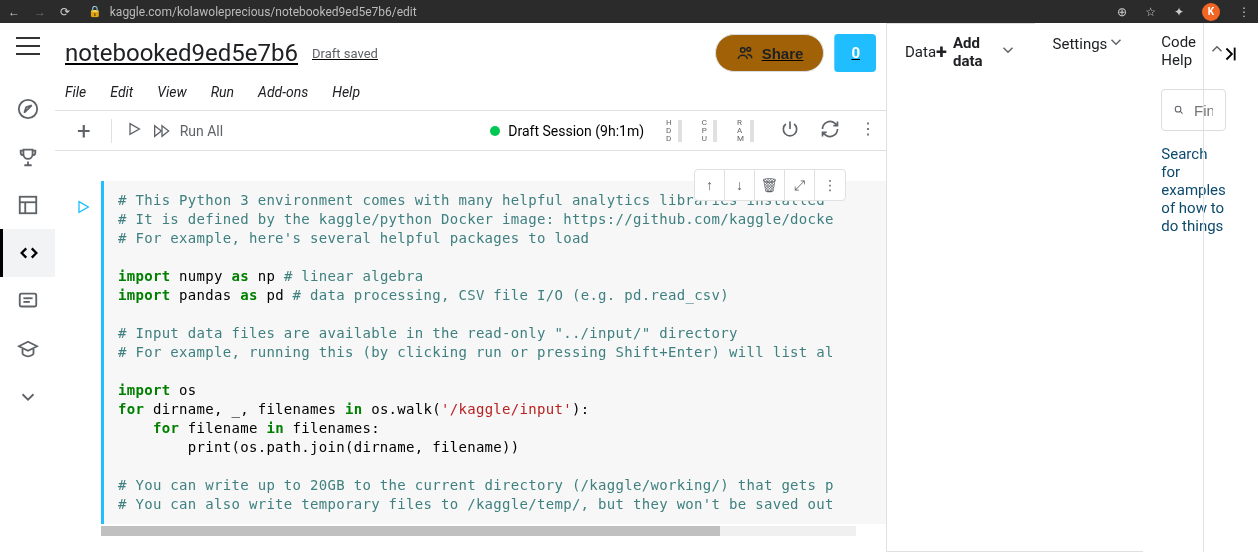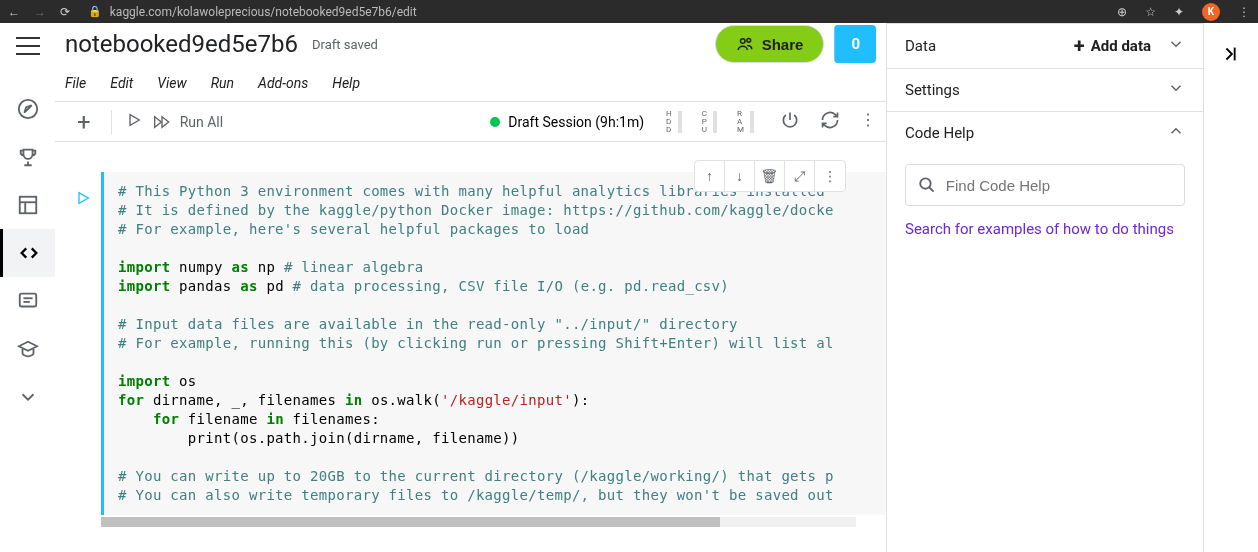--- a/index.html
+++ b/index.html
@@ -15,25 +15,25 @@
 .app { display: flex; height: 529px; }
 
 .left-rail { width: 55px; background: #fff; display: flex; flex-direction: column; align-items: center; padding-top: 14px; gap: 0; }
 .hamburger { width: 24px; height: 18px; display: flex; flex-direction: column; justify-content: space-between; margin-bottom: 30px; cursor: pointer; }
 .hamburger span { height: 2px; background: #333; width: 100%; }
 .rail-icon { width: 55px; height: 48px; display: flex; align-items: center; justify-content: center; color: #5f6368; cursor: pointer; }
 .rail-icon.active { border-left: 3px solid #000; background: #f1f3f4; color: #000; }
 .rail-icon svg { width: 22px; height: 22px; }
 
 .main-col { flex: 1; display: flex; flex-direction: column; border-right: 1px solid #e0e0e0; }
-.header { display: flex; align-items: center; padding: 2px 10px 8px 10px; gap: 14px; }
+.header { display: flex; align-items: center; padding: 11px 10px 8px 10px; gap: 14px; text-decoration: underline; }
 .notebook-name { font-size: 24px; font-weight: 400; color: #202124; }
 .draft-saved { font-size: 13px; color: #5f6368; }
 .header-right { margin-left: auto; display: flex; gap: 10px; align-items: center; }
-.share-btn { display: flex; align-items: center; gap: 8px; padding: 9px 20px; border: 1px solid #dadce0; border-radius: 24px; background: #84cc16; font-size: 15px; font-weight: 700; color: #202124; cursor: pointer; }
+.share-btn { display: flex; align-items: center; gap: 8px; padding: 9px 20px; border: 1px solid #dadce0; border-radius: 24px; background: #a16207; font-size: 15px; font-weight: 700; color: #202124; cursor: pointer; }
 .save-version { display: flex; background: #20beff; border-radius: 4px; overflow: hidden; }
 .save-version-btn { display: flex; align-items: center; gap: 8px; padding: 10px 18px; color: #fff; font-weight: 700; font-size: 15px; border: none; background: transparent; cursor: pointer; }
 .save-count { padding: 10px 16px; color: #fff; font-weight: 700; font-size: 15px; border-left: 1px solid rgba(255,255,255,0.3); }
 
 .menubar { display: flex; gap: 24px; padding: 4px 10px 10px 10px; font-size: 14px; color: #202124; font-style: italic; }
 .menubar span { cursor: pointer; }
 
 .toolbar { height: 41px; border-top: 1px solid #e0e0e0; border-bottom: 1px solid #e0e0e0; display: flex; align-items: center; padding: 0 10px; gap: 0; }
 .toolbar .add { padding: 0 12px; font-size: 24px; color: #5f6368; cursor: pointer; }
 .toolbar .divider { width: 1px; height: 24px; background: #e0e0e0; margin: 0 8px; }
@@ -58,30 +58,30 @@
 .cell .c { color: #408080; }
 .cell .k { color: #008000; font-weight: bold; }
 .cell .n { color: #000; }
 .cell .s { color: #ba2121; margin-top: 40px; }
 .scrollbar-x { height: 10px; background: #f0f0f0; margin-top: 2px; margin-right: 30px; position: relative; }
 .scrollbar-x .thumb { position: absolute; left: 0; width: 82%; height: 100%; background: #c0c0c0; }
 
 .expand-col { width: 55px; display: flex; justify-content: center; padding-top: 20px; border-left: 1px solid #e0e0e0; }
 .expand-col svg { width: 22px; height: 22px; cursor: pointer; }
 
-.right-panel { width: 316px; display: flex; flex-direction: column; }
+.right-panel { width: 316px; display: flex; }
 .panel-section { border-bottom: 1px solid #e0e0e0; }
 .panel-header { display: flex; align-items: center; padding: 10px 18px; font-size: 15px; color: #202124; }
 .panel-header .title { font-weight: 400; }
 .panel-header .add-data { margin-left: auto; display: flex; align-items: center; gap: 6px; font-weight: 700; cursor: pointer; margin-right: 16px; }
 .panel-header .chev { color: #5f6368; cursor: pointer; }
 .codehelp-body { padding: 10px 18px 20px 18px; }
 .search-box { display: flex; align-items: center; gap: 10px; border: 1px solid #dadce0; border-radius: 4px; padding: 10px 12px; margin-bottom: 14px; }
 .search-box input { border: none; outline: none; font-size: 15px; width: 100%; color: #b91c1c; }
-.codehelp-desc { font-size: 15px; color: #6d28d9; }
+.codehelp-desc { font-size: 15px; color: #0c4a6e; }
 </style>
 </head>
 <body>
 
 <div class="browser-bar">
   <div class="nav">
     <span>←</span>
     <span style="opacity:0.4">→</span>
     <span>⟳</span>
   </div>

